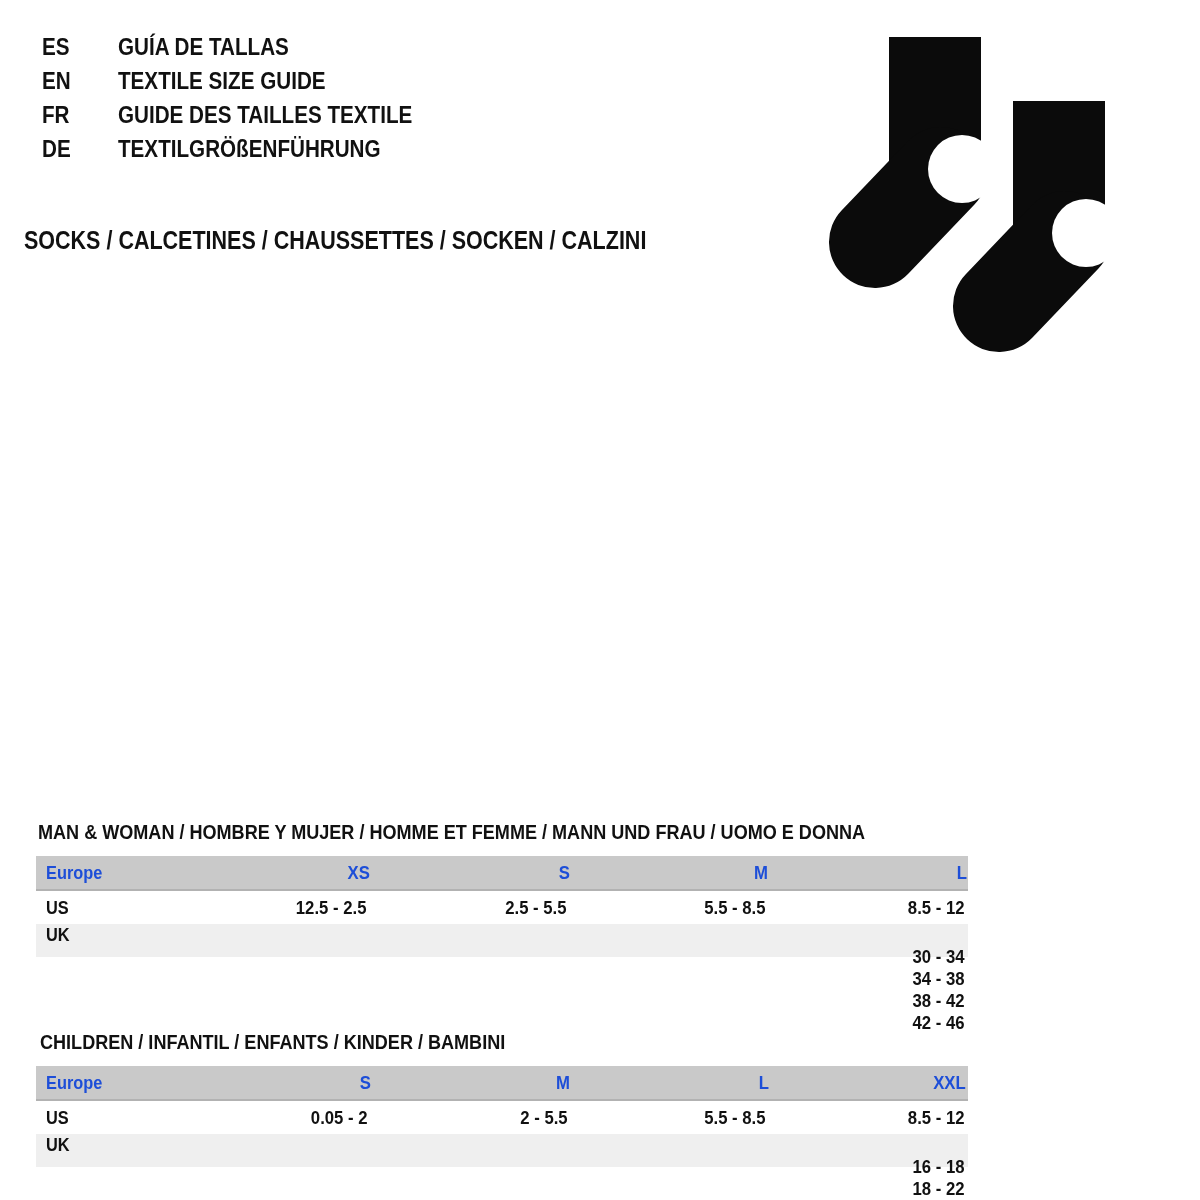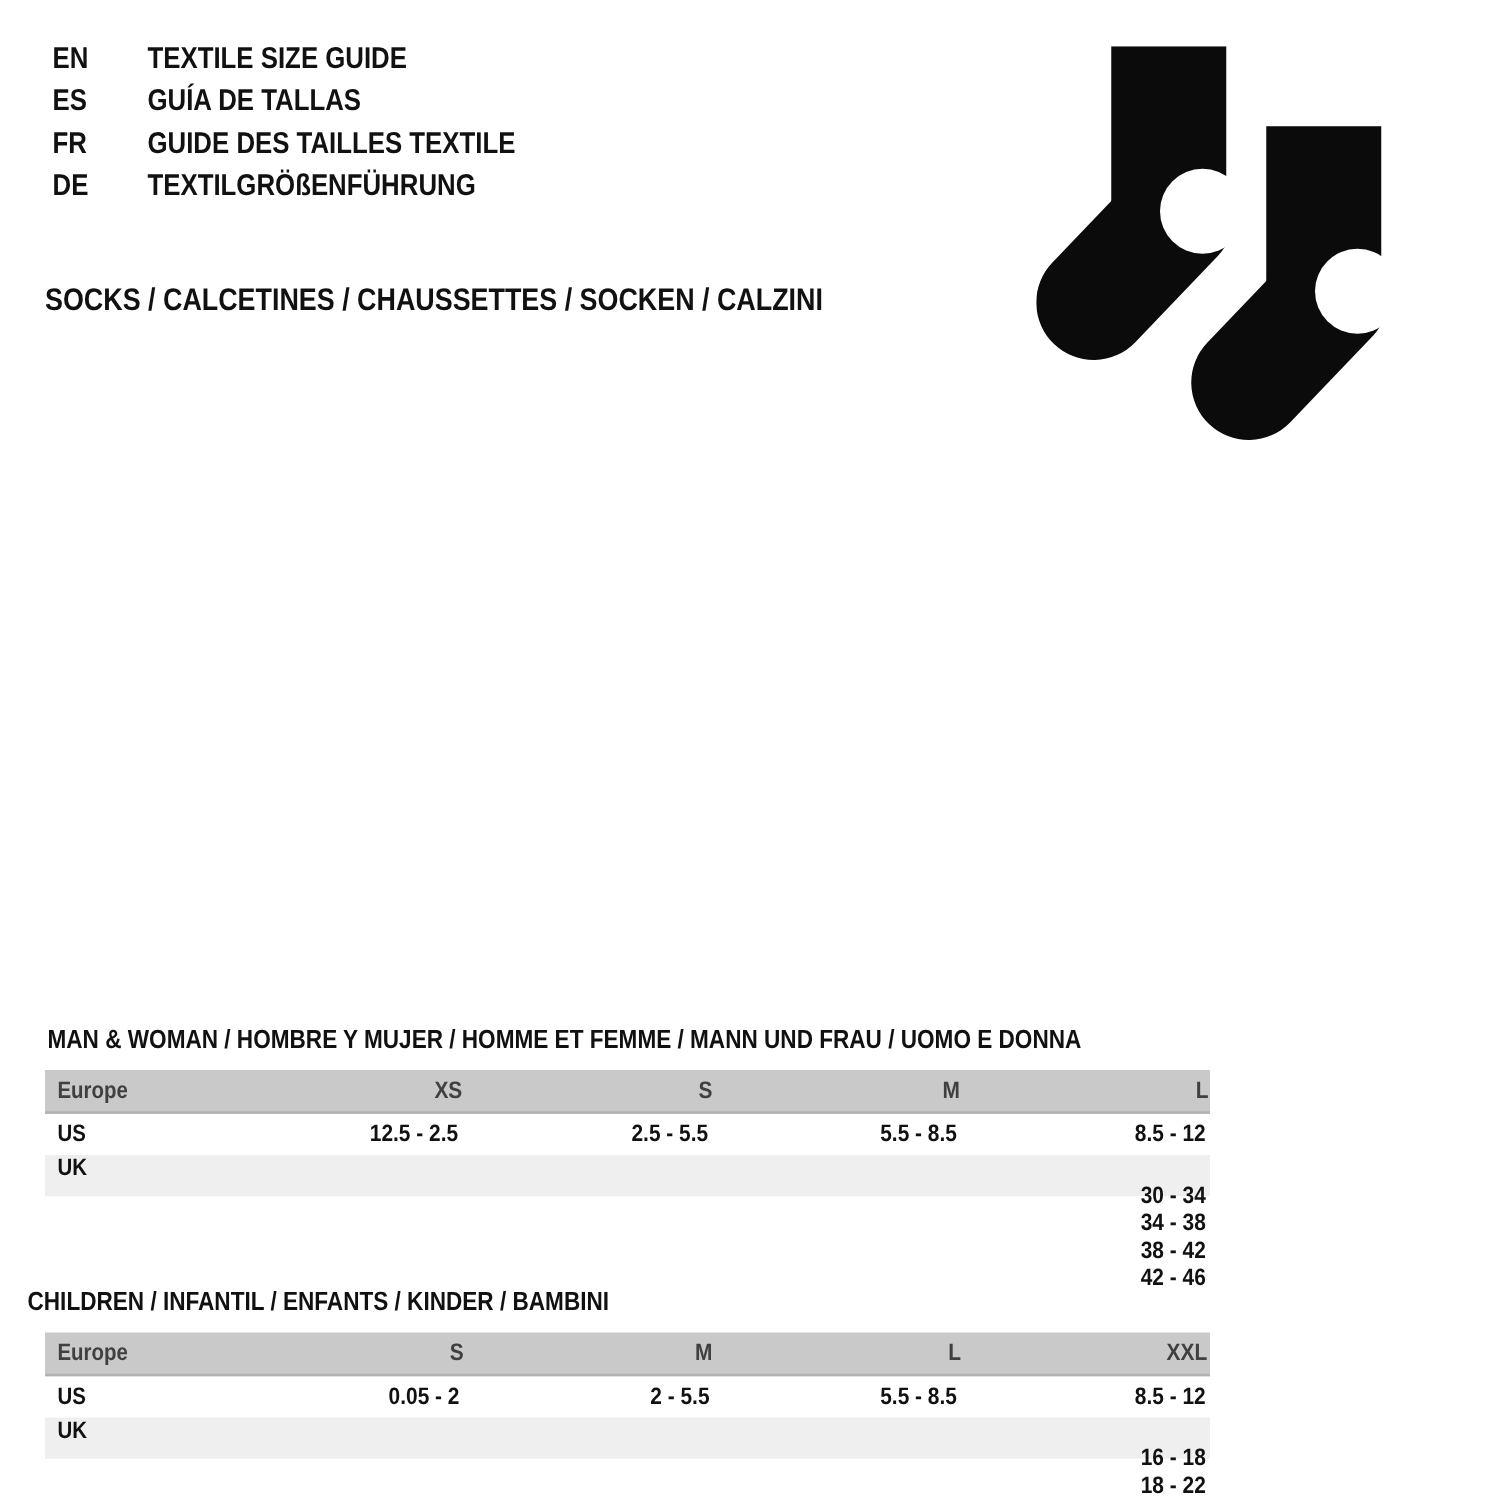--- a/index.html
+++ b/index.html
@@ -14,43 +14,43 @@
 
   
   .cond   { display:inline-block; transform:scaleX(0.86); transform-origin:left center; white-space:nowrap; }
   .cond-c { display:inline-block; transform:scaleX(0.88); transform-origin:center center; white-space:nowrap; }
 
   
   .lang-block { left:42px; top:30px; font-size:24px; line-height:34px; }
   .lang-row   { height:34px; }
   .lang-code  { display:inline-block; width:76px; transform:scaleX(0.86); transform-origin:left center; }
 
-  .subtitle { left:36px; top:226px; font-size:25px;text-align:right; }
+  .subtitle { left:24px; top:226px; font-size:25px;text-align:right; }
 
   
   .tbl-title { font-size:21px;text-decoration:underline; }
   .size-table { width:932px; font-size:19px; }
   .trow { display:flex; height:33px; }
   .trow > div { display:flex; align-items:center; }
   .c0 { width:137px; padding-left:10px; box-sizing:border-box; }
   .cv { flex:1; justify-content:flex-end; }
-  .thead { background:#c9c9c9; border-bottom:2px solid #b2b2b2; color:#404040; }
+  .thead { background:#c9c9c9; border-bottom:2px solid #b2b2b2; color:#1d4ed8; }
   .r-alt { background:#efefef;flex-direction:column; }
 
   .socks-svg { left:829px; top:37px; }
 </style>
 </head>
 <body>
 
 <div class="abs lang-block">
   <div class="lang-row">
-    <span class="lang-code">EN</span><span class="cond">TEXTILE SIZE GUIDE</span>
+    <span class="lang-code">ES</span><span class="cond">GUÍA DE TALLAS</span>
   </div>
   <div class="lang-row">
-    <span class="lang-code">ES</span><span class="cond">GUÍA DE TALLAS</span>
+    <span class="lang-code">EN</span><span class="cond">TEXTILE SIZE GUIDE</span>
   </div>
   <div class="lang-row">
     <span class="lang-code">FR</span><span class="cond">GUIDE DES TAILLES TEXTILE</span>
   </div>
   <div class="lang-row">
     <span class="lang-code">DE</span><span class="cond">TEXTILGRÖßENFÜHRUNG</span>
   </div>
 </div>
 
 <div class="abs subtitle">
@@ -121,21 +121,21 @@
       </div>
     <div class="cv">
         <span class="cond-c">38 - 42</span>
       </div>
     <div class="cv">
         <span class="cond-c">42 - 46</span>
       </div>
   </div>
 </div>
 
-<div class="abs tbl-title" style="left:22px; top:1030px;">
+<div class="abs tbl-title" style="left:40px; top:1030px;">
   <span class="cond">CHILDREN / INFANTIL / ENFANTS / KINDER / BAMBINI</span>
 </div>
 
 <div class="abs size-table" style="left:36px; top:1066px;">
   <div class="trow thead">
     <div class="c0">
         <span class="cond">Europe</span>
       </div>
     <div class="cv">
         <span class="cond-c">S</span>

